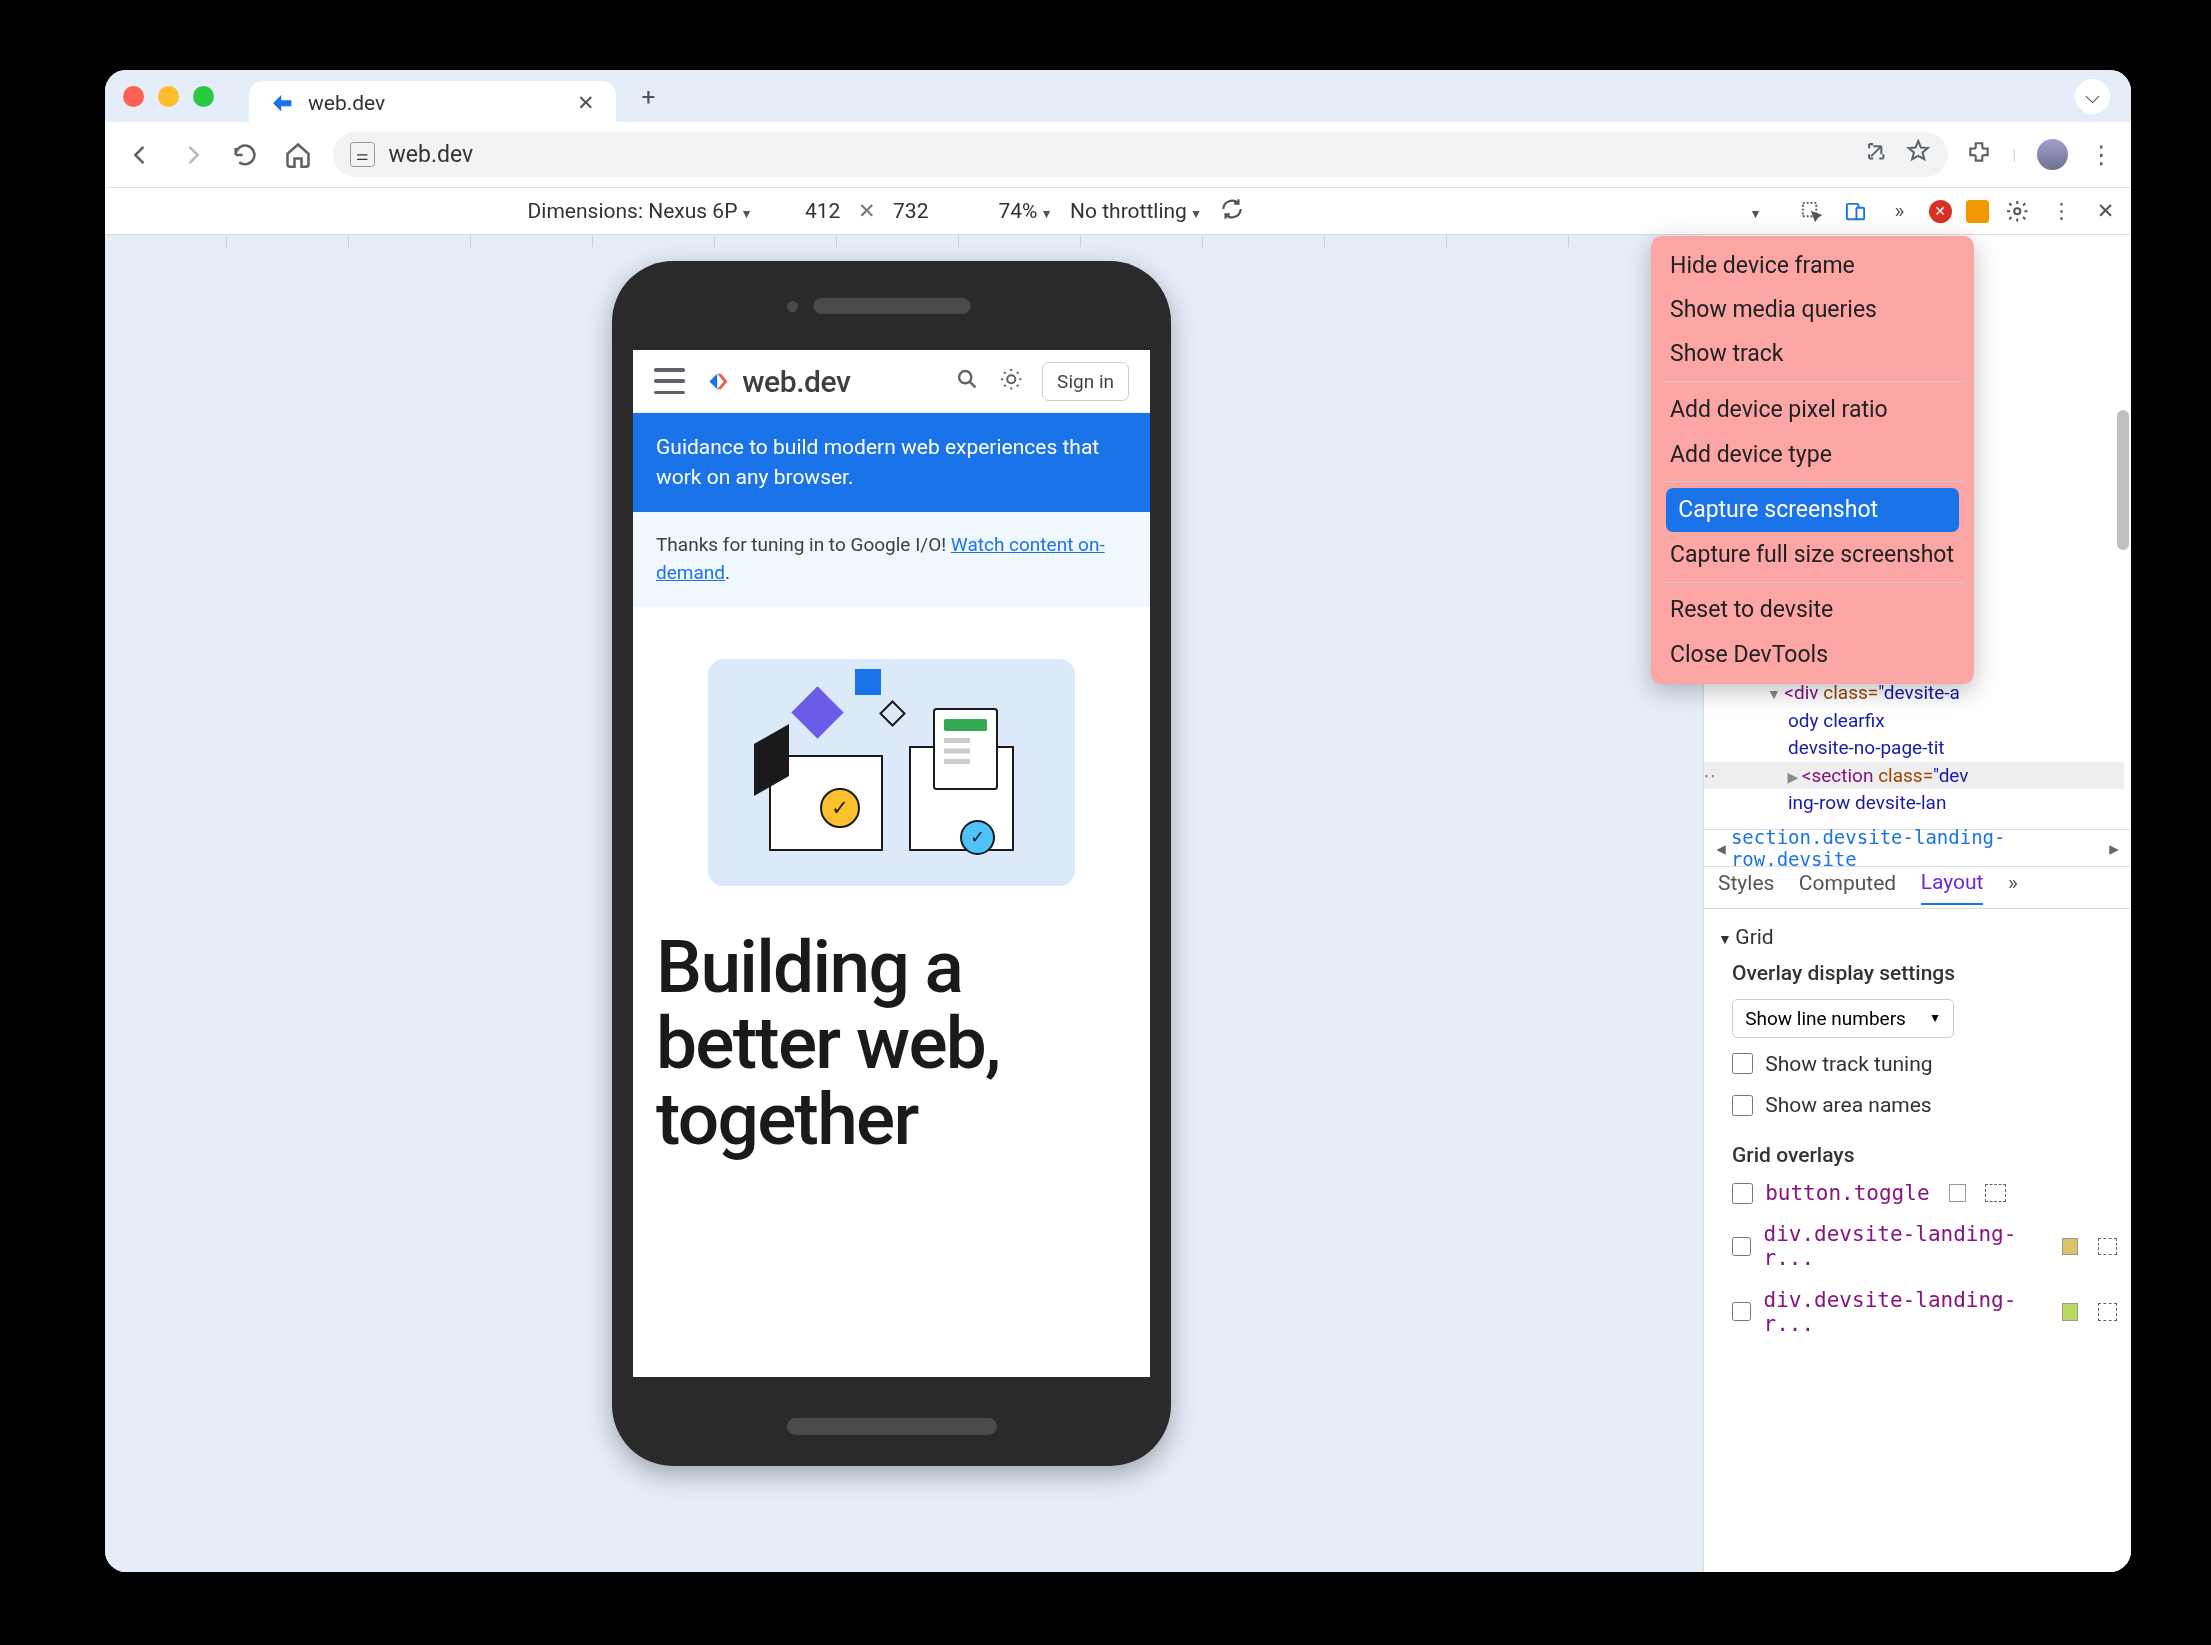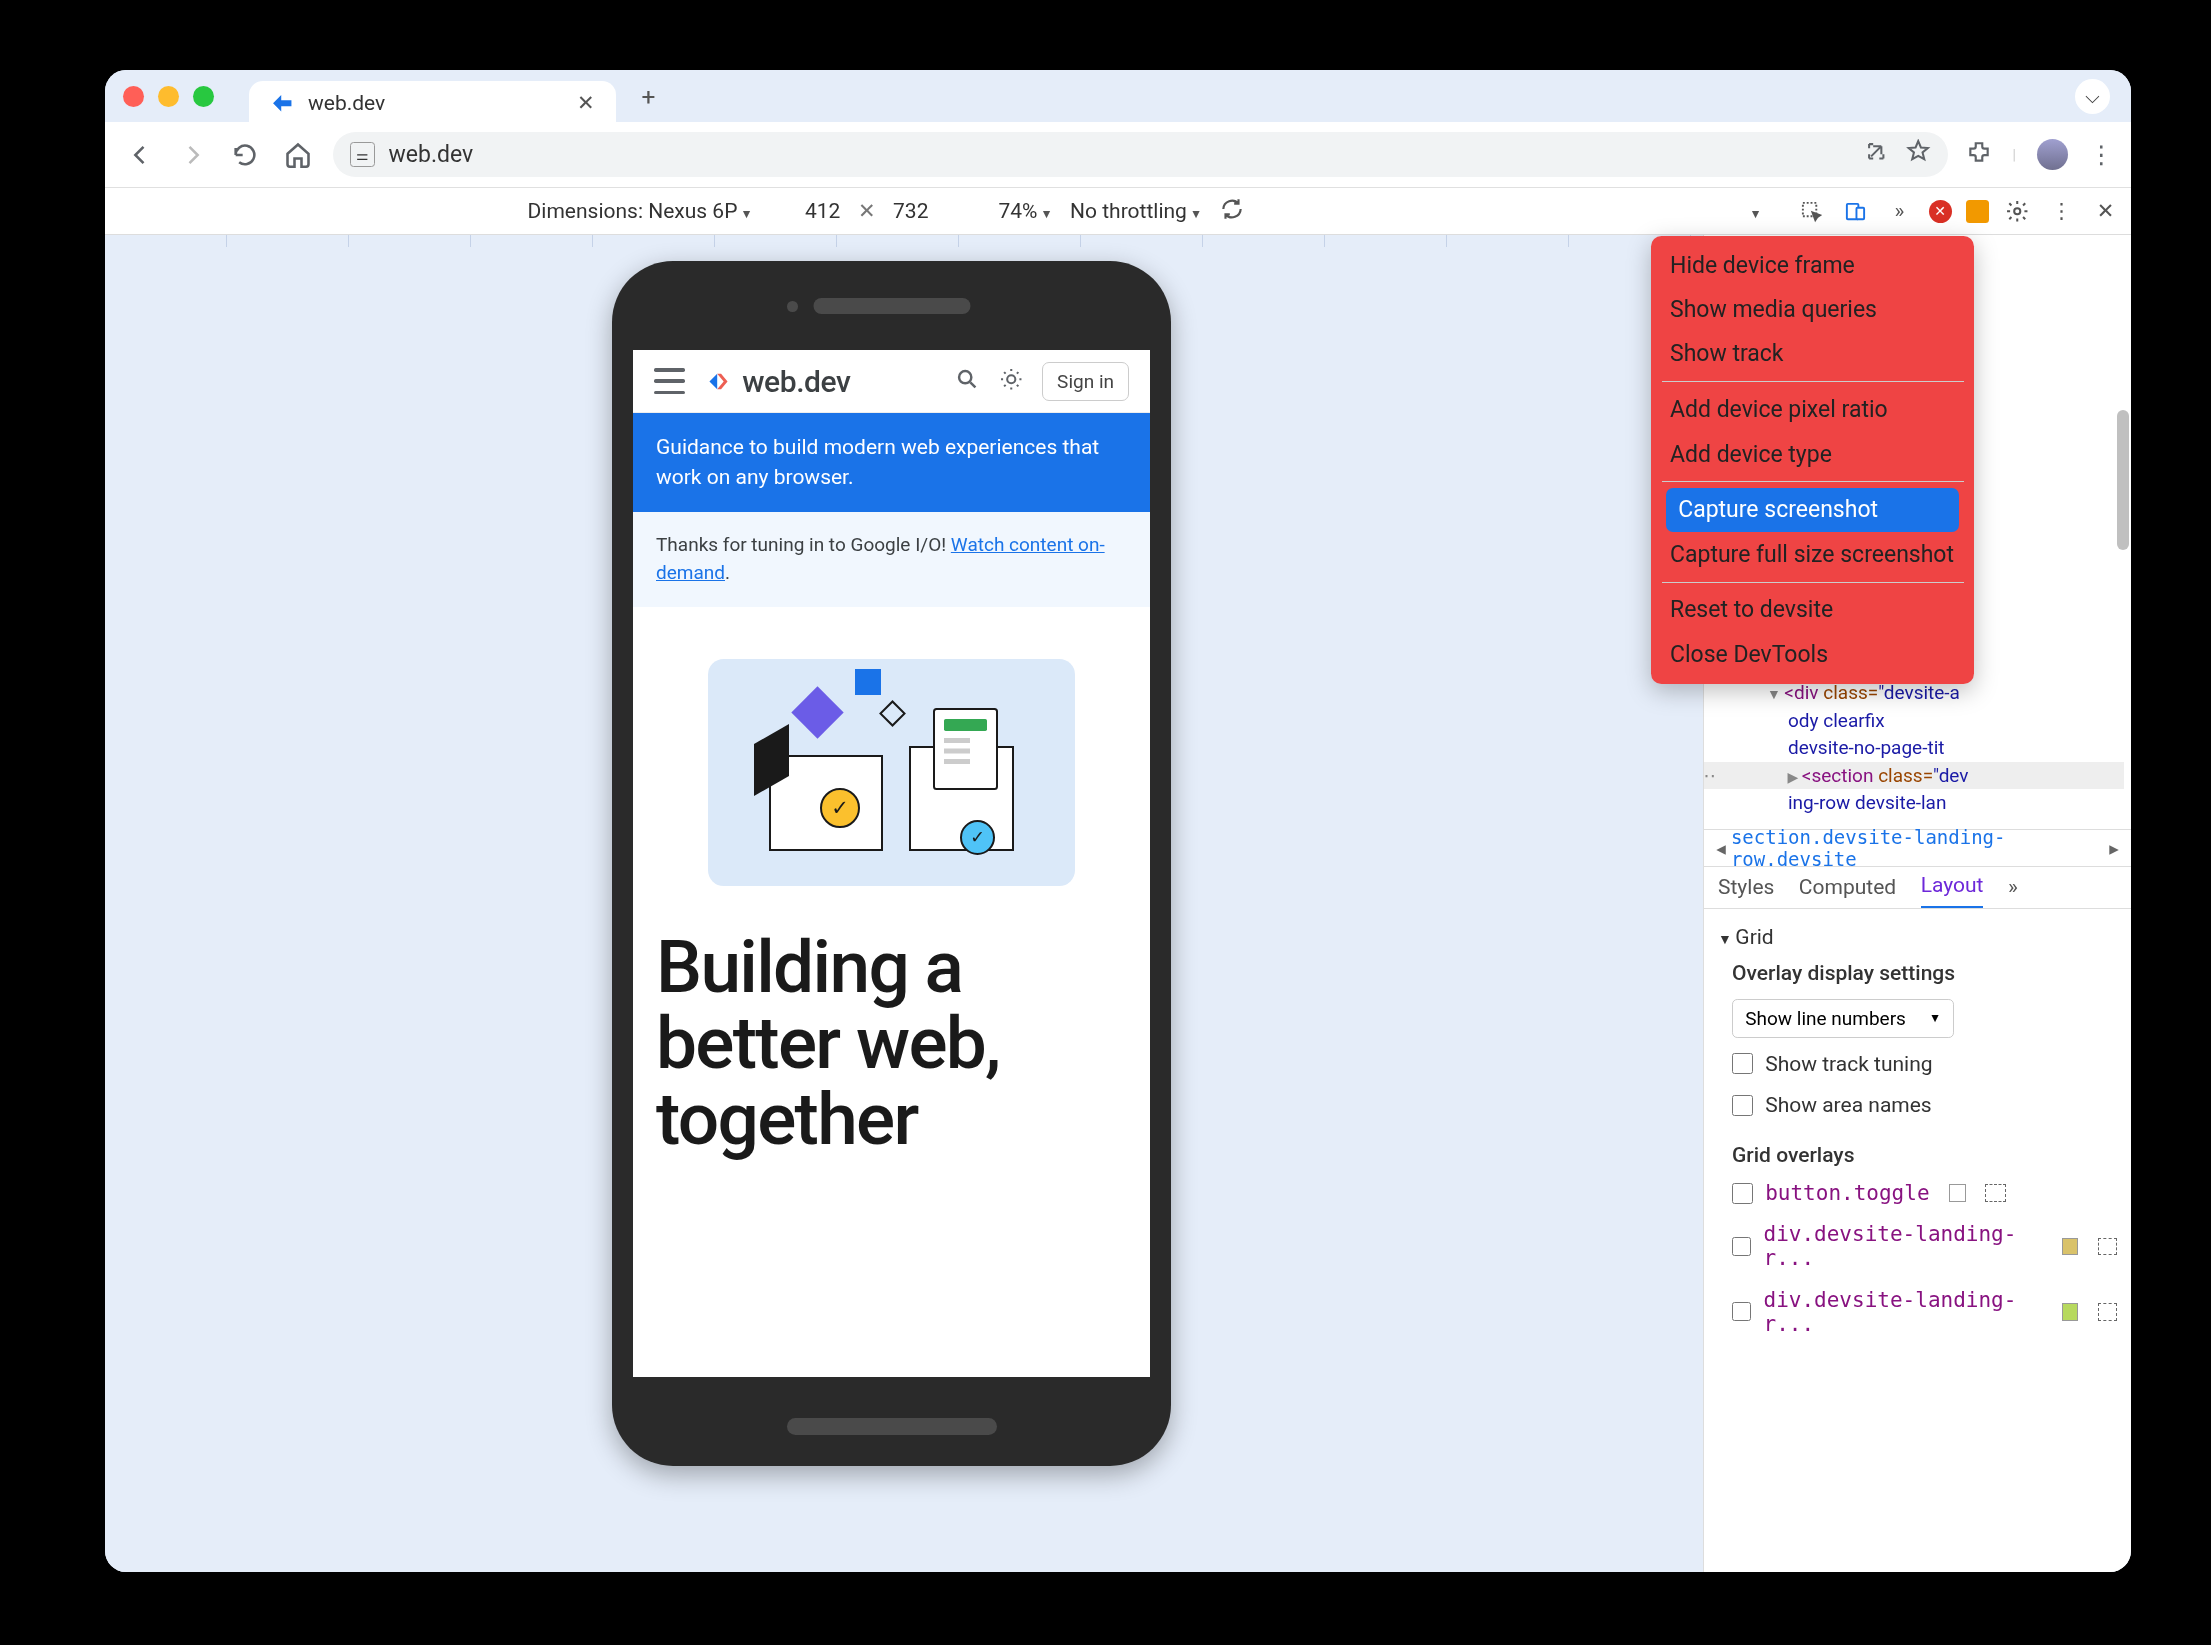--- a/index.html
+++ b/index.html
@@ -90,36 +90,36 @@
 .tok-attv { color: #1a1aa6; }
 .dt-code .line { padding-left: 35px; }
 .dt-code .line.l2 { padding-left: 56px; }
 .dt-code .line.l3 { padding-left: 77px; }
 .tri { color: #888; font-size: 14px; margin-right: 3.5px; }
 
 .dt-crumb { height: 38px; border-top: 0.9px solid #ddd; border-bottom: 0.9px solid #ddd; display: flex; align-items: center; padding: 0 7px; font-size: 19px; }
 .dt-crumb .sel { color: #1a73e8; }
 .dt-crumb .arrow { color: #666; padding: 0 5.2px; }
 
-.dt-tabs { height: 42px; display: flex; align-items: flex-end; gap: 24.5px; padding: 0 14px; border-bottom: 0.9px solid #ddd; }
+.dt-tabs { height: 42px; display: flex; align-items: center; gap: 24.5px; padding: 0 14px; border-bottom: 0.9px solid #ddd; }
 .dt-tabs span { font-size: 21px; color: #555; padding-bottom: 8.7px; }
 .dt-tabs .active { color: #6d28d9; border-bottom: 2.6px solid #1a73e8; }
 
 .dt-section { padding: 8.7px 14px; }
 .dt-sec-hdr { font-size: 21px; color: #333; padding: 7px 0; }
 .dt-sec-hdr::before { content: "▼ "; font-size: 14px; }
 .dt-sub { padding: 5.2px 0 5.2px 14px; font-size: 21px; color: #333; }
 .dt-select { border: 0.9px solid #ccc; border-radius: 5.2px; padding: 7px 12.2px; font-size: 19px; display: inline-flex; align-items: center; gap: 23px; }
 .dt-check { display: flex; align-items: center; gap: 12.2px; padding: 8.7px 0 8.7px 14px; font-size: 21px; color: #333; }
 .dt-check input { width: 21px; height: 21px; }
 .swatch { width: 17.5px; height: 17.5px; border: 0.9px solid #999; display: inline-block; margin-left: 7px; }
 .do-icn { width: 21px; height: 17.5px; border: 0.9px dashed #666; display: inline-block; margin-left: 7px; }
 
 
-.ctxmenu { position: absolute; left: 1546px; top: 166px; width: 323px; background: #ef4444; border-radius: 10.5px; box-shadow: 0 7px 24.5px rgba(0,0,0,.25); padding: 7px 0; z-index: 100; }
+.ctxmenu { position: absolute; left: 1546px; top: 166px; width: 323px; background: #fca5a5; border-radius: 10.5px; box-shadow: 0 7px 24.5px rgba(0,0,0,.25); padding: 7px 0; z-index: 100; }
 .ctxmenu .item { padding: 8.7px 19px; font-size: 23px; color: #222; }
 .ctxmenu .item.hl { background: #1a73e8; color: #fff; border-radius: 7px; margin: 0 15px; padding: 8.7px 12.2px; }
 .ctxmenu hr { border: none; border-top: 0.9px solid #ccc; margin: 5.2px 10.5px; }
 
 
 .sbar { position: absolute; right: 1.7px; top: 175px; width: 12.2px; height: 140px; background: #c0c0c0; border-radius: 6.1px; }
 
 .logo-svg { width: 31px; height: 31px; }
 </style>
 </head>

